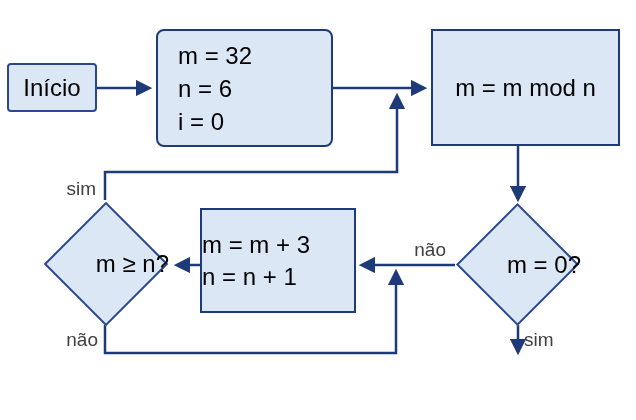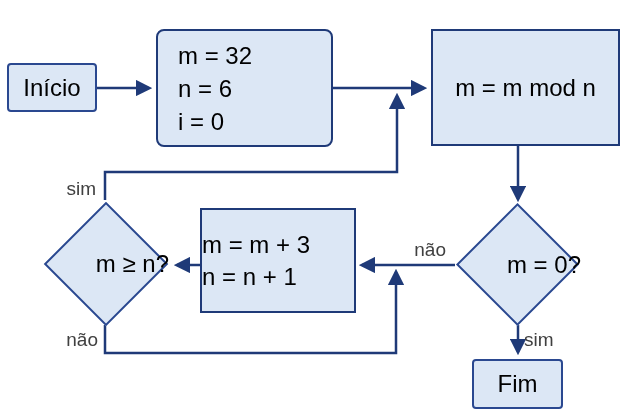--- a/index.html
+++ b/index.html
@@ -137,22 +137,19 @@
   <div id="diamond-mn-shape" class="diamond-shape"></div>
   <div id="diamond-mn-label" class="diamond-label">
     <span>m ≥ n?</span>
   </div>
 
   <div id="node-inc" class="node rect multiline">
     <span>m = m + 3</span>
     <span>n = n + 1</span>
   </div>
 
-  <div id="node-end" class="node terminal">
-    <span>Fim</span>
-  </div>
 
   <div id="label-mn-sim" class="edge-label ta-r">sim</div>
   <div id="label-mn-nao" class="edge-label ta-r">não</div>
   <div id="label-m0-nao" class="edge-label ta-r">não</div>
   <div id="label-m0-sim" class="edge-label">sim</div>
 
 </div>
 
 </body></html>

